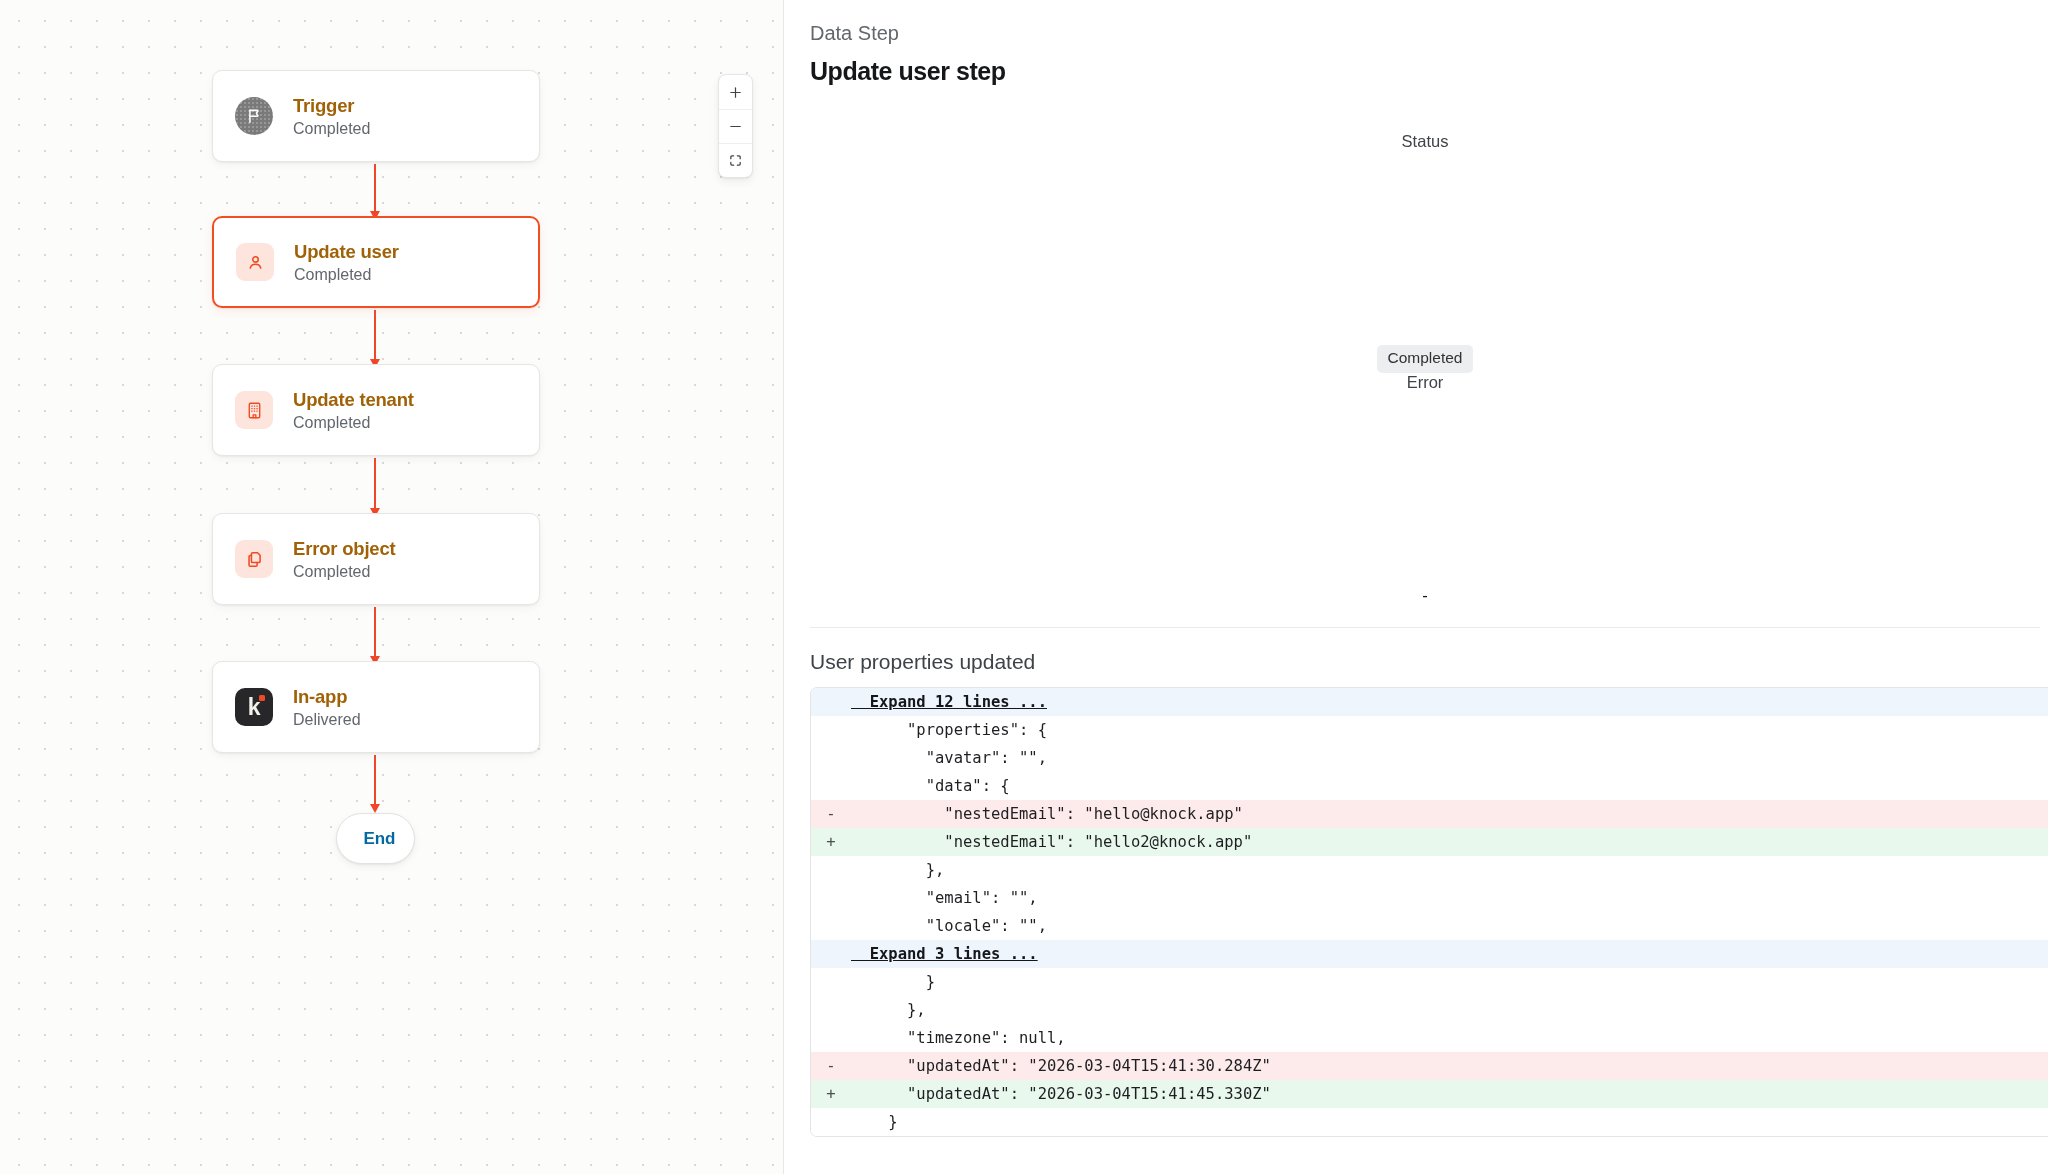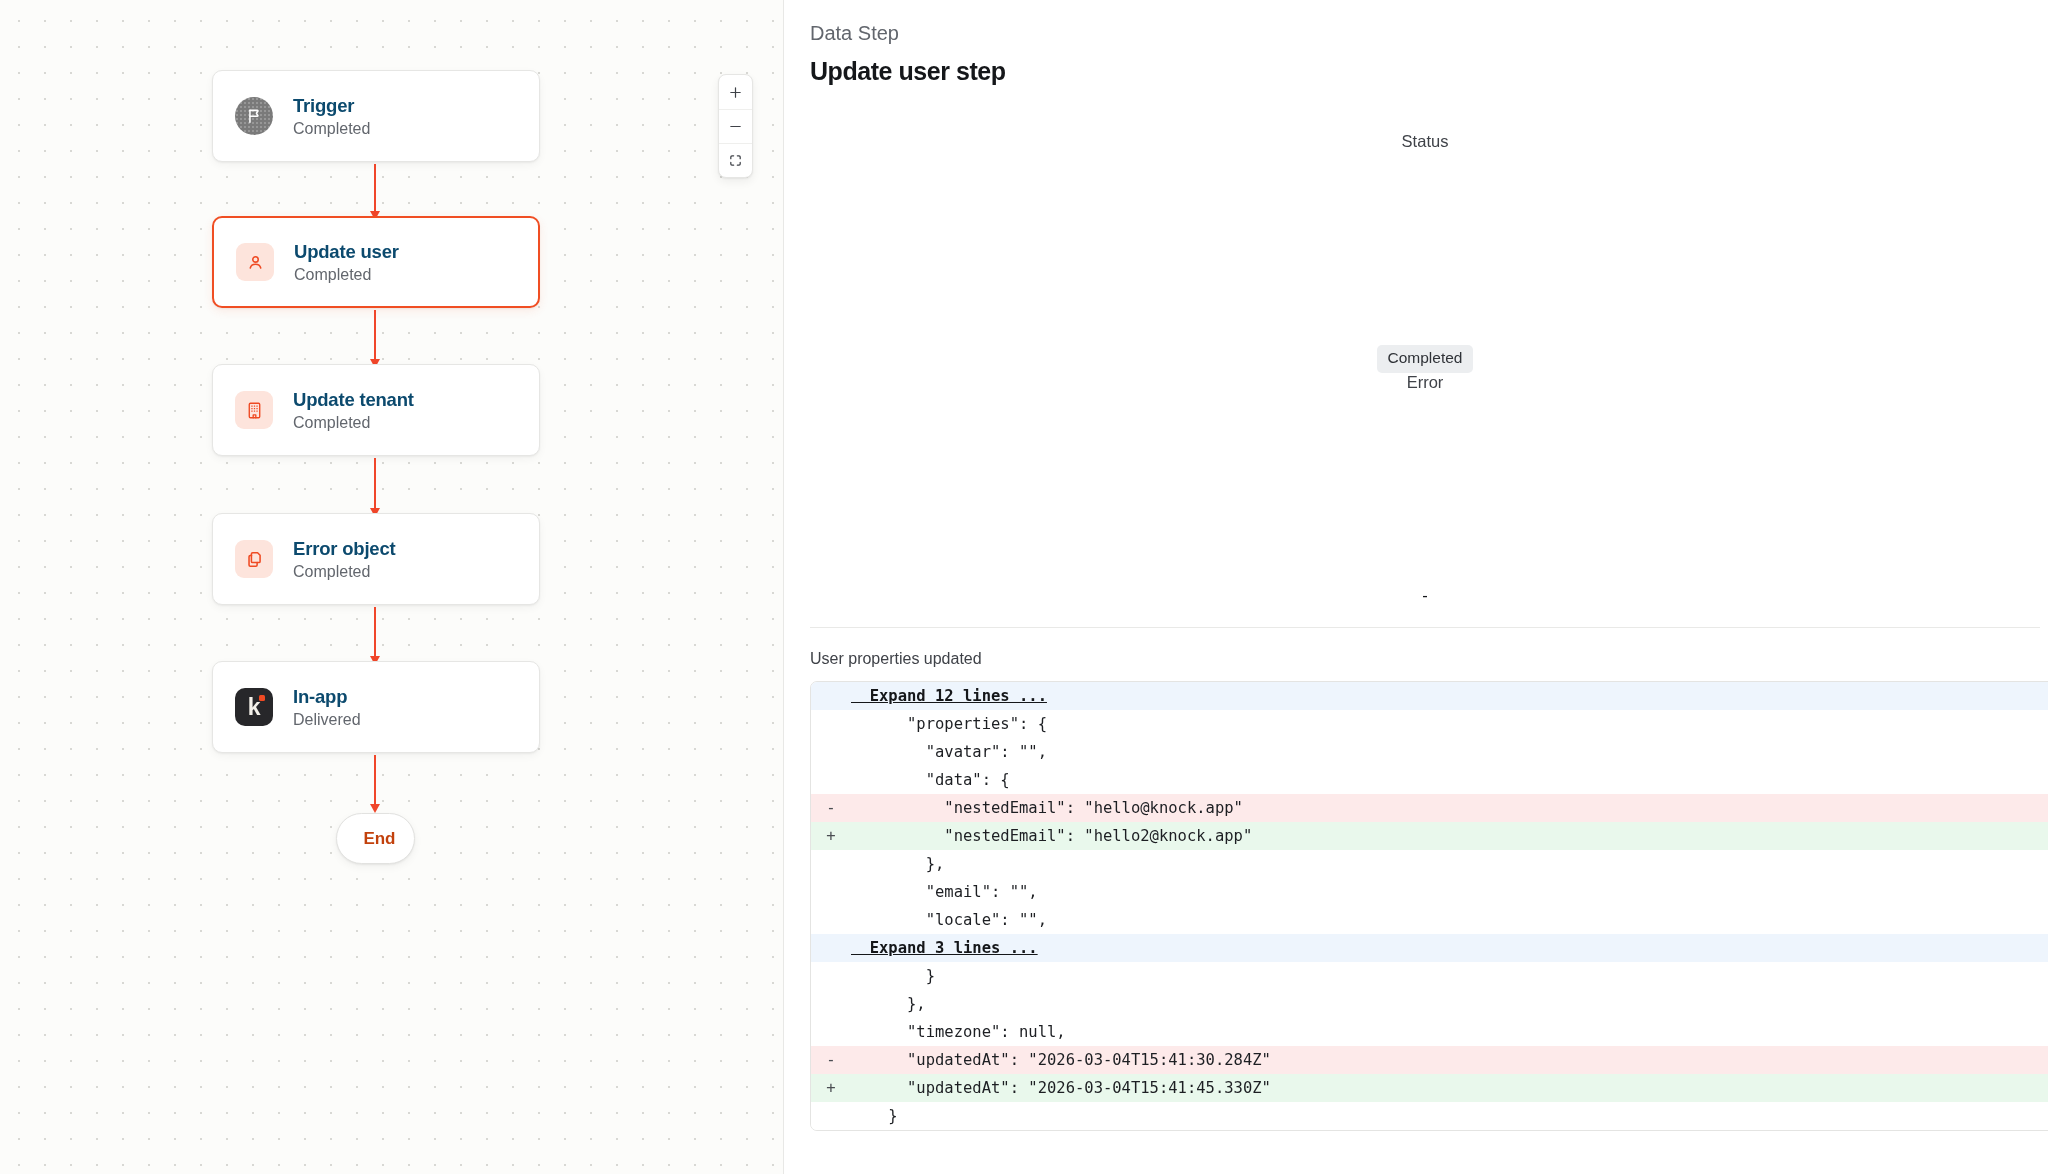--- a/index.html
+++ b/index.html
@@ -100,21 +100,21 @@
     width: 6px;
     height: 6px;
     background: #ef4a23;
     border-radius: 1.5px;
   }
 
   .node-text { display: flex; flex-direction: column; gap: 3px; min-width: 0; }
   .node-title {
     font-size: 18.5px;
     font-weight: 700;
-    color: #0c4a6e;
+    color: #a16207;
     letter-spacing: -.2px;
     white-space: nowrap;
   }
   .node-status {
     font-size: 16px;
     color: #62666d;
     white-space: nowrap;
   }
 
   
@@ -128,21 +128,21 @@
     border: 1px solid #e2e2e0;
     border-radius: 26px;
     box-shadow: 0 1px 2px rgba(16,18,20,.06), 0 3px 8px rgba(16,18,20,.05);
     display: flex;
     align-items: center;
     justify-content: center;
   }
   .end-label {
     font-size: 17px;
     font-weight: 700;
-    color: #c2410c;
+    color: #0369a1;
     letter-spacing: -.1px;
     margin-left: 8px;
   }
 
   
   .conn {
     position: absolute;
     left: 374px;
     width: 2px;
     background: #f0462a;
@@ -244,21 +244,21 @@
   }
 
   .link-user {
     color: #ef4a23;
     font-size: 16.5px;
     text-decoration: none;
     cursor: pointer;
   }
 
   .section-label {
-    font-size: 16px;
+    font-size: 21px;
     color: #3f4248;
     margin: 19px 0 13px 0;
   }
 
   
   .diff {
     position: relative;
     margin-left: 0;
     margin-right: -24px;
     border: 1px solid #e4e4e2;

